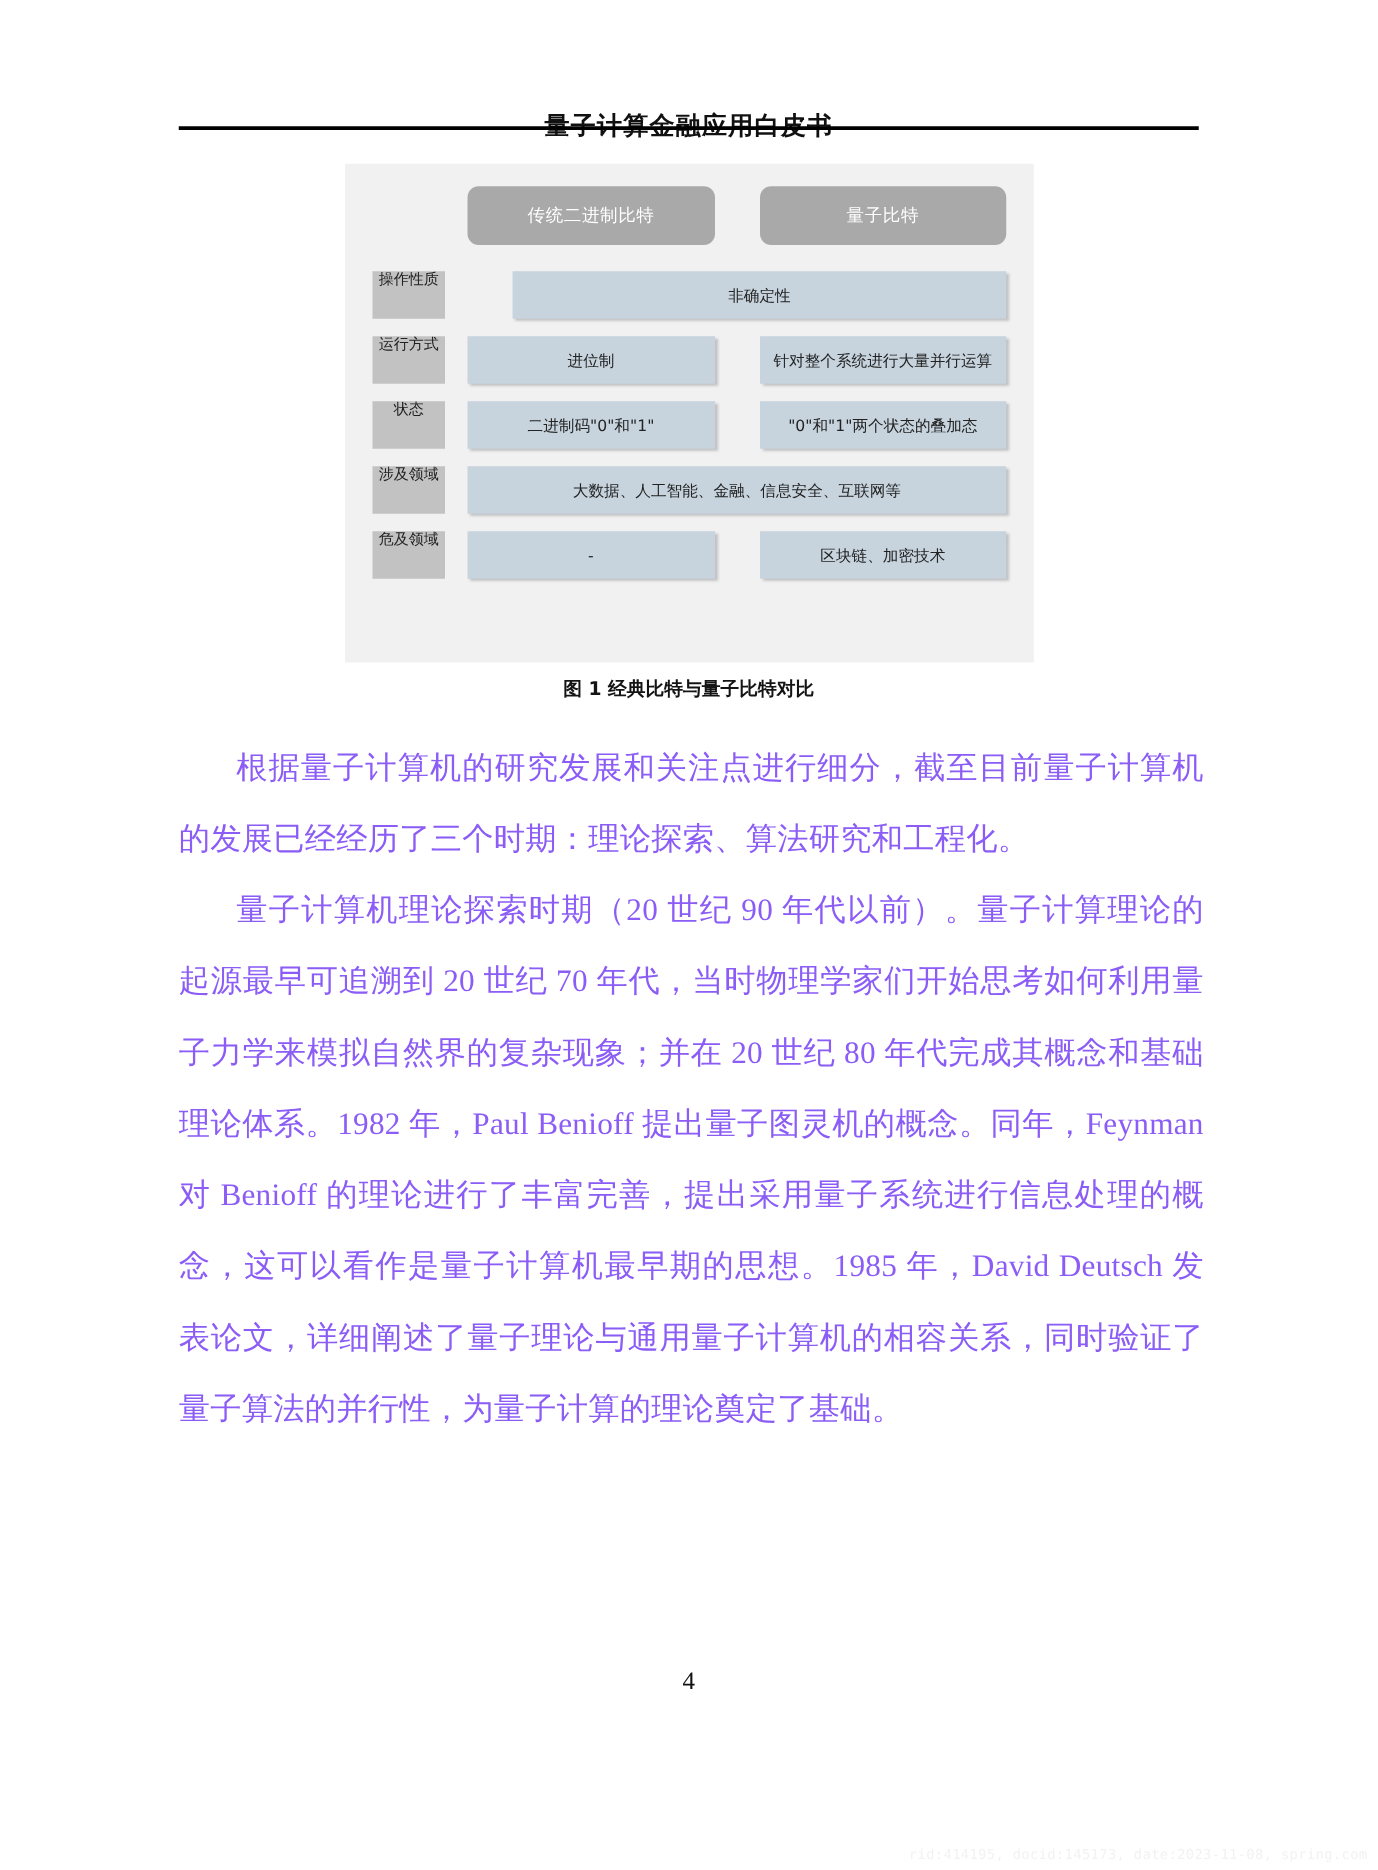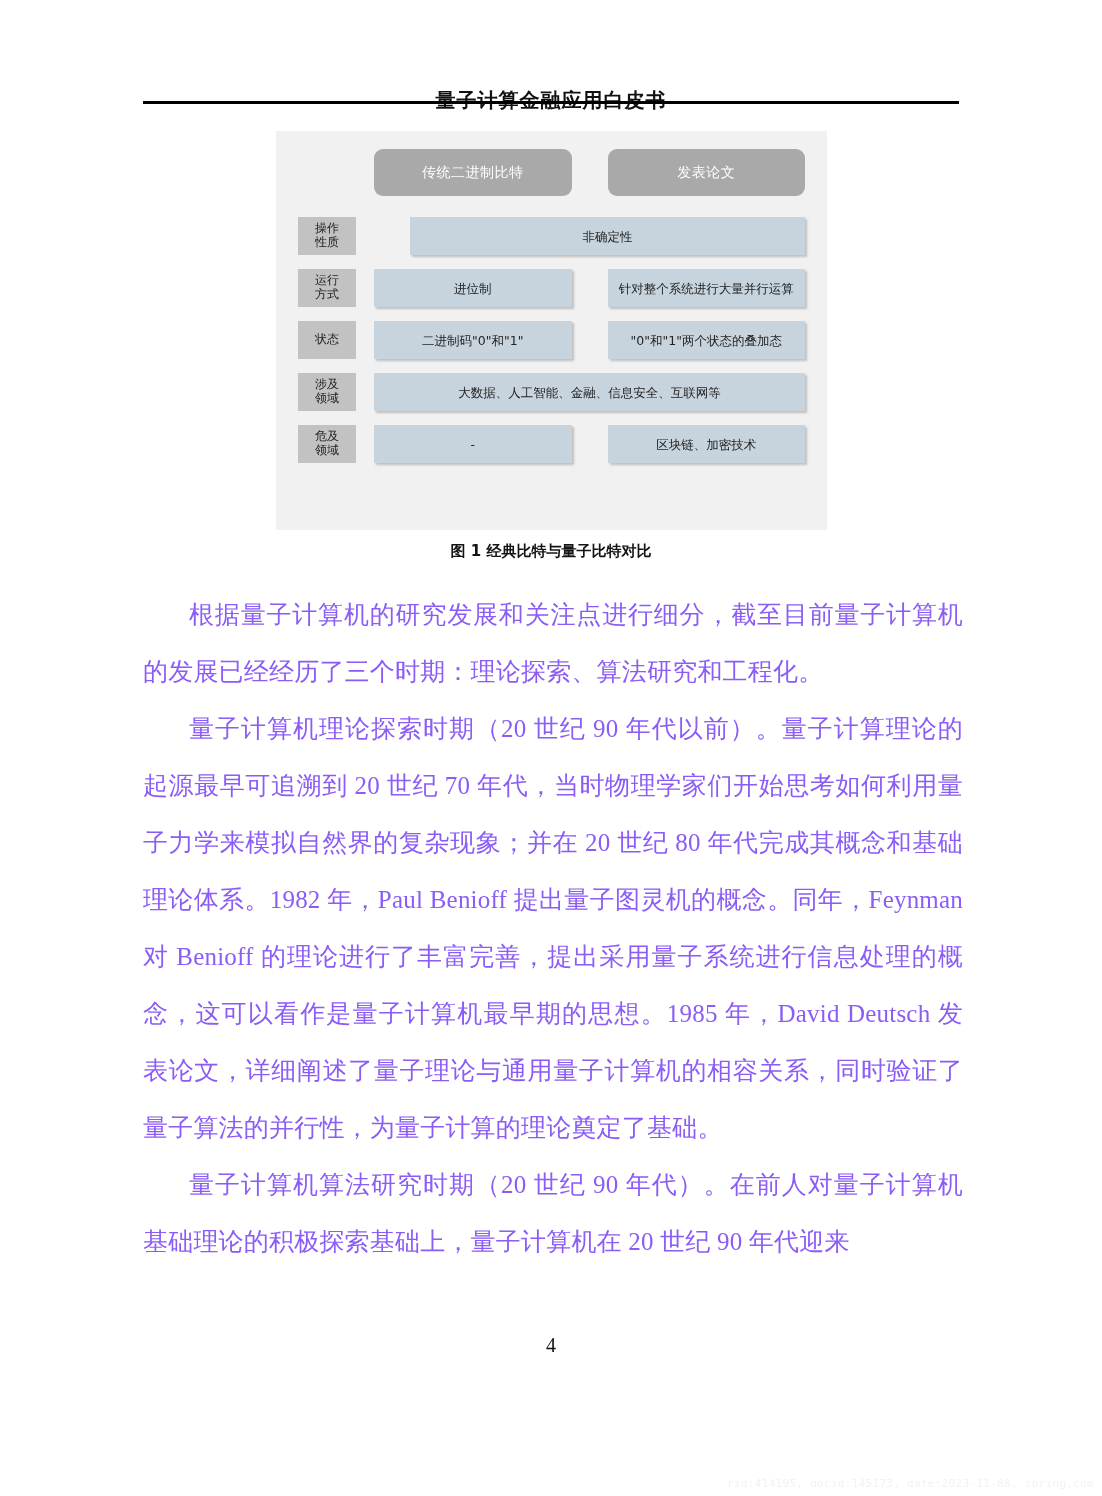--- a/index.html
+++ b/index.html
@@ -99,21 +99,21 @@
   .diag-rowlabel {
     width: 58px;
     flex: 0 0 58px;
     margin-right: 18px;
     background: #c2c2c2;
     color: #222222;
     font-family: "DejaVu Sans", "Liberation Sans", sans-serif;
     font-size: 12px;
     line-height: 1.15;
     display: flex;
-    flex-direction: column;
+    flex-direction: row;
     justify-content: center;
     text-align: center;
   }
   .diag-rowlabel span { display: block; }
 
   .diag-cell {
     flex: 1 1 0;
     background: #c7d4de;
     color: #232323;
     font-family: "DejaVu Sans", "Liberation Sans", sans-serif;
@@ -192,21 +192,21 @@
 </div>
 <div class="header-rule"></div>
 
 <div class="figure-wrap">
   <div class="figure-inner">
 
     <div class="diag-head-row">
       <div class="diag-rowlabel-spacer"></div>
       <div class="diag-head-pill">传统二进制比特</div>
       <div class="diag-head-gap"></div>
-      <div class="diag-head-pill">发表论文</div>
+      <div class="diag-head-pill">量子比特</div>
     </div>
 
     <div class="diag-row">
       <div class="diag-rowlabel">
         <span>操作</span>
         <span>性质</span>
       </div>
       <div class="diag-gap"></div>
       <div class="diag-cell">非确定性</div>
     </div>
@@ -251,17 +251,16 @@
     </div>
 
   </div>
 </div>
 
 <div class="figure-caption">图 1  经典比特与量子比特对比</div>
 
 <div class="body-text">
   <p class="para">根据量子计算机的研究发展和关注点进行细分，截至目前量子计算机的发展已经经历了三个时期：理论探索、算法研究和工程化。</p>
   <p class="para">量子计算机理论探索时期（20 世纪 90 年代以前）。量子计算理论的起源最早可追溯到 20 世纪 70 年代，当时物理学家们开始思考如何利用量子力学来模拟自然界的复杂现象；并在 20 世纪 80 年代完成其概念和基础理论体系。1982 年，Paul Benioff 提出量子图灵机的概念。同年，Feynman 对 Benioff 的理论进行了丰富完善，提出采用量子系统进行信息处理的概念，这可以看作是量子计算机最早期的思想。1985 年，David Deutsch 发表论文，详细阐述了量子理论与通用量子计算机的相容关系，同时验证了量子算法的并行性，为量子计算的理论奠定了基础。</p>
-  <p class="para">量子计算机算法研究时期（20 世纪 90 年代）。在前人对量子计算机基础理论的积极探索基础上，量子计算机在 20 世纪 90 年代迎来</p>
 </div>
 
 <div class="page-number">4</div>
 <div class="watermark">rid:414195, docid:145173, date:2023-11-08, spring.com</div>
 
 </body></html>

